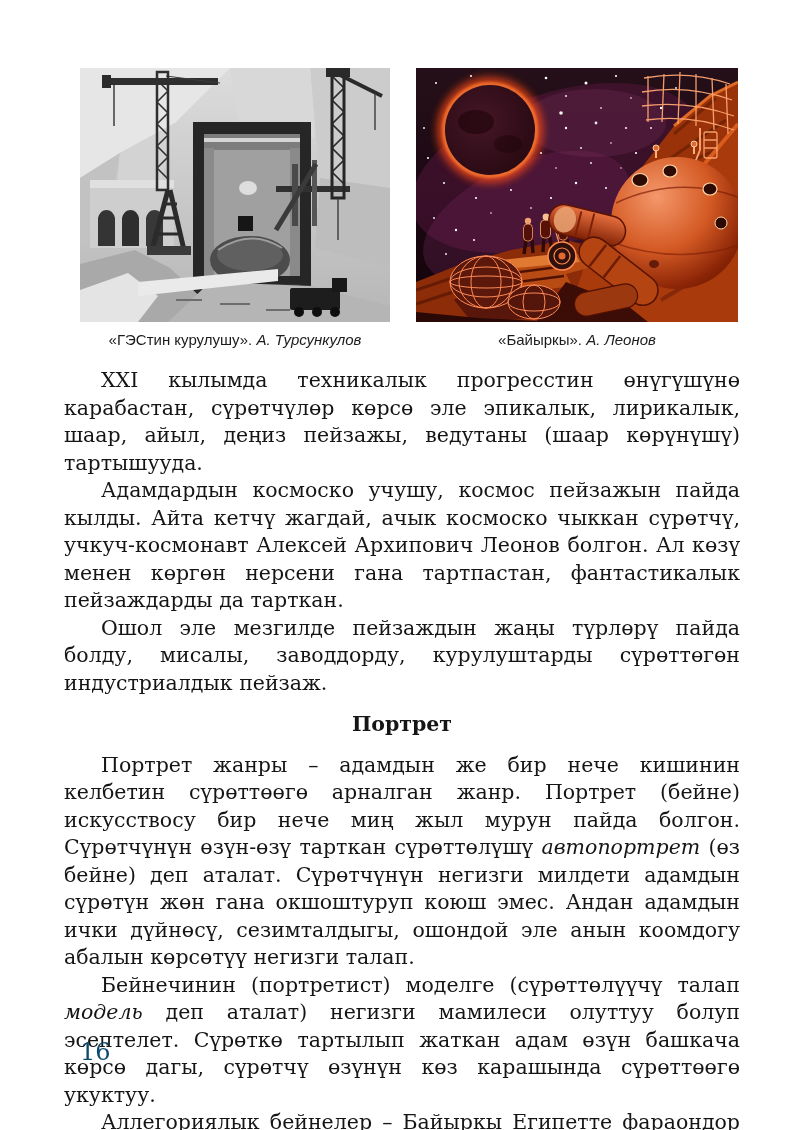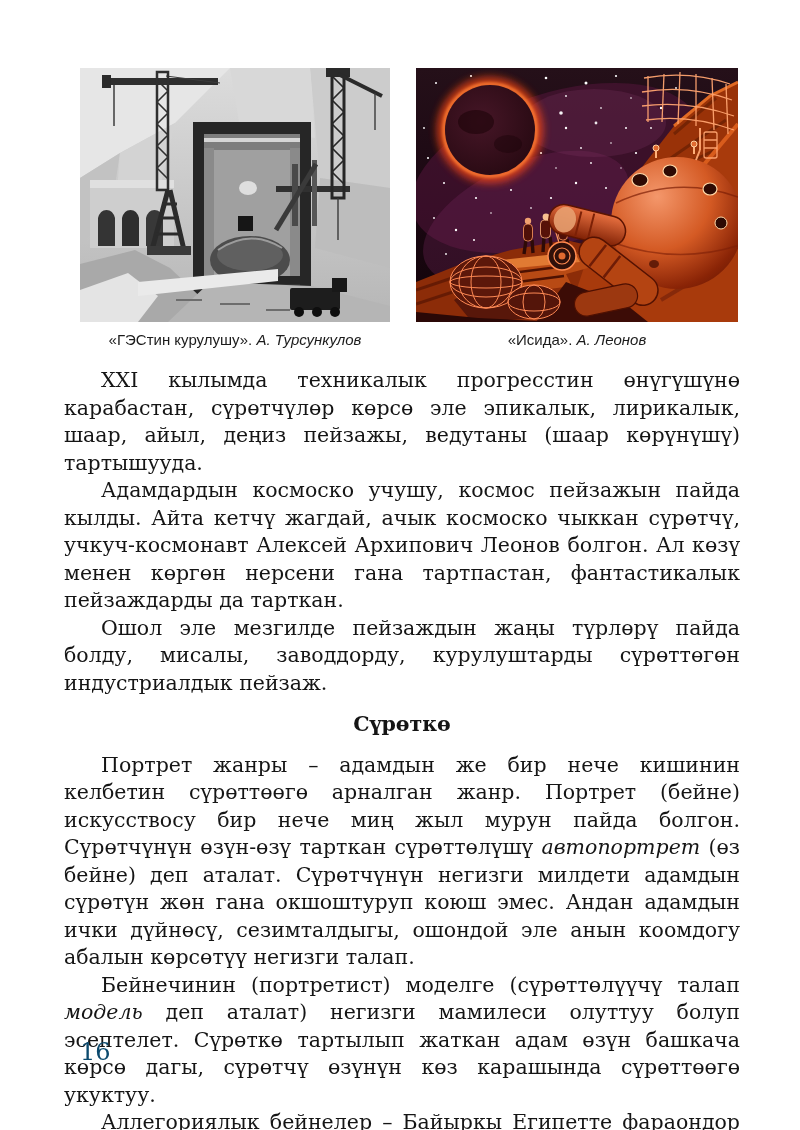--- a/index.html
+++ b/index.html
@@ -282,32 +282,32 @@
           <ellipse cx="118" cy="234" rx="26" ry="17" fill="#54150a"></ellipse>
           <g fill="none" stroke="#ff8a55" stroke-width="1">
             <ellipse cx="118" cy="234" rx="26" ry="17"></ellipse>
               <ellipse cx="118" cy="234" rx="26" ry="9"></ellipse>
             <ellipse cx="118" cy="234" rx="11" ry="17"></ellipse>
           </g>
         </g>
         <polygon points="0,254 0,244 62,250 142,254" fill="#2a0806"></polygon>
       </svg>
       <figcaption>
-        <span>«Исида».</span>
+        <span>«Байыркы».</span>
         <span class="author">А. Леонов</span>
       </figcaption>
     </figure>
 
   </section>
 
   <article class="article">
     <p><span>XXI кылымда техникалык прогресстин өнүгүшүнө карабастан, сүрөтчүлөр көрсө эле эпикалык, лирикалык, шаар, айыл, деңиз пейзажы, ведутаны (шаар көрүнүшү) тартышууда.</span></p>
     <p><span>Адамдардын космоско учушу, космос пейзажын пайда кылды. Айта кетчү жагдай, ачык космоско чыккан сүрөтчү, учкуч-космонавт Алексей Архипович Леонов болгон. Ал көзү менен көргөн нерсени гана тартпастан, фантастикалык пейзаждарды да тарткан.</span></p>
     <p><span>Ошол эле мезгилде пейзаждын жаңы түрлөрү пайда болду, мисалы, заводдорду, курулуштарды сүрөттөгөн индустриалдык пейзаж.</span></p>
-    <h2>Сүрөткө</h2>
+    <h2>Портрет</h2>
     <p><span>Портрет жанры – адамдын же бир нече кишинин келбетин сүрөттөөгө арналган жанр. Портрет (бейне) искусствосу бир нече миң жыл мурун пайда болгон. Сүрөтчүнүн өзүн-өзү тарткан сүрөттөлүшү </span><i>автопортрет</i><span> (өз бейне) деп аталат. Сүрөтчүнүн негизги милдети адамдын сүрөтүн жөн гана окшоштуруп коюш эмес. Андан адамдын ички дүйнөсү, сезимталдыгы, ошондой эле анын коомдогу абалын көрсөтүү негизги талап.</span></p>
     <p><span>Бейнечинин (портретист) моделге (сүрөттөлүүчү талап </span><i>модель</i><span> деп аталат) негизги мамилеси олуттуу болуп эсептелет. Сүрөткө тартылып жаткан адам өзүн башкача көрсө дагы, сүрөтчү өзүнүн көз карашында сүрөттөөгө укуктуу.</span></p>
     <p><span>Аллегориялык бейнелер – Байыркы Египетте фараондор Осира кудайынын келбетинде, ханайым Исида кудайынын келбетинде сүрөттөлгөн.</span></p>
   </article>
 
   <div class="pageno">16</div>
 
 </main>
 
 </body></html>

